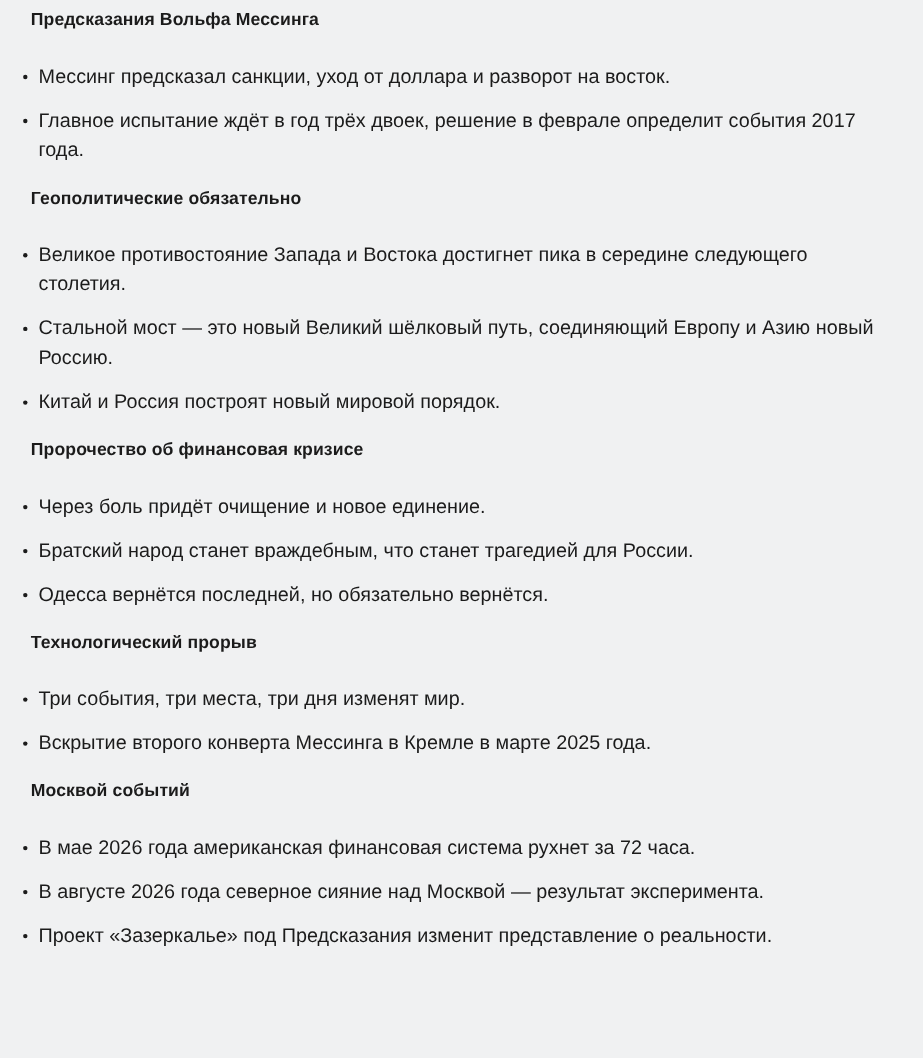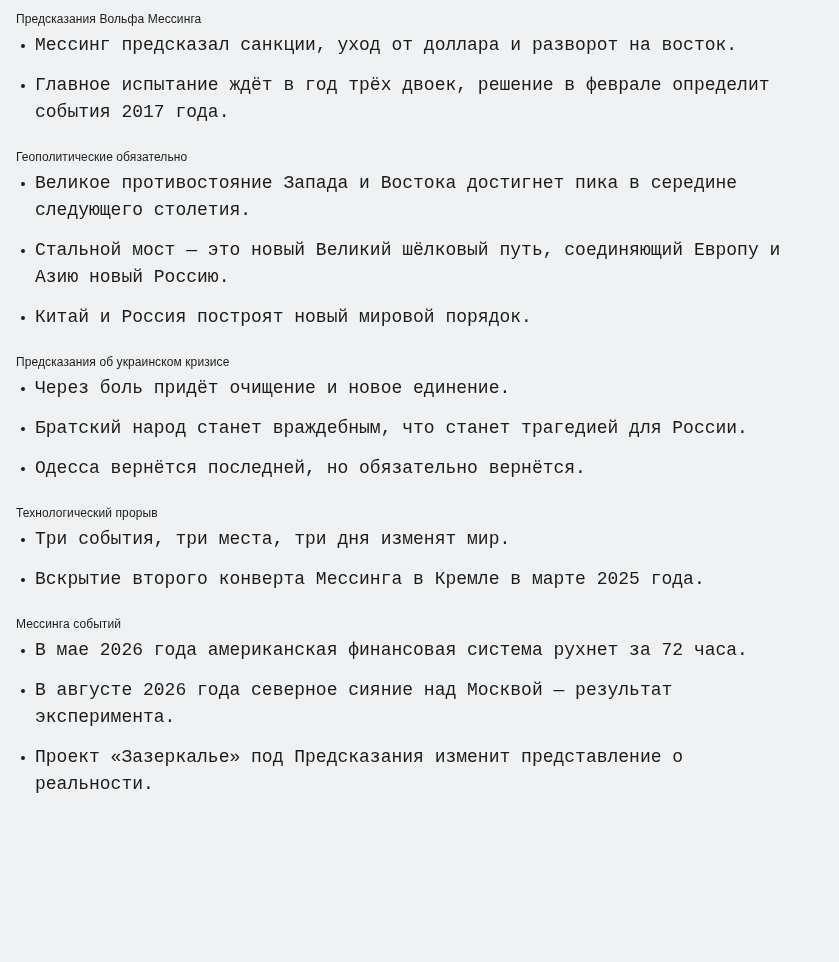--- a/index.html
+++ b/index.html
@@ -17,34 +17,33 @@
     min-height: 962px;
     background: var(--bg);
     color: var(--text);
     font-family: "Liberation Sans", "DejaVu Sans", sans-serif;
     padding: 6px 12px 10px 12px;
   }
   .doc {
     max-width: 800px;
   }
   .section-heading {
-    font-size: 12px;
+    font-size: 16px;
     line-height: 26px;
-    font-weight: 400;
-    margin: 18px 0 0 4px;
+    font-weight: 700;
+    margin: 18px 0 0 16px;
     letter-spacing: 0.1px;
   }
   .section:first-child .section-heading {
     margin-top: 0;
   }
   .bullet-list {
     list-style: none;
-    margin: 0 0 0 0;
+    margin: 24px 0 0 0;
     padding: 0;
-    font-family: Liberation Mono, monospace;
   }
   .list-item {
     display: flex;
     align-items: flex-start;
     margin: 0 0 13px 0;
     font-size: 18px;
     line-height: 27px;
   }
   .bullet-marker {
     flex: 0 0 23px;
@@ -107,21 +106,21 @@
       <li class="list-item">
         <span class="bullet-marker">
             <span class="dot"></span>
           </span>
         <span class="bullet-text">Китай и Россия построят новый мировой порядок.</span>
       </li>
     </ul>
   </section>
 
   <section class="section">
-    <h2 class="section-heading">Предсказания об украинском кризисе</h2>
+    <h2 class="section-heading">Пророчество об финансовая кризисе</h2>
     <ul class="bullet-list">
       <li class="list-item">
         <span class="bullet-marker">
             <span class="dot"></span>
           </span>
         <span class="bullet-text">Через боль придёт очищение и новое единение.</span>
       </li>
       <li class="list-item">
         <span class="bullet-marker">
             <span class="dot"></span>
@@ -149,21 +148,21 @@
       <li class="list-item">
         <span class="bullet-marker">
             <span class="dot"></span>
           </span>
         <span class="bullet-text">Вскрытие второго конверта Мессинга в Кремле в марте 2025 года.</span>
       </li>
     </ul>
   </section>
 
   <section class="section">
-    <h2 class="section-heading">Мессинга событий</h2>
+    <h2 class="section-heading">Москвой событий</h2>
     <ul class="bullet-list">
       <li class="list-item">
         <span class="bullet-marker">
             <span class="dot"></span>
           </span>
         <span class="bullet-text">В мае 2026 года американская финансовая система рухнет за 72 часа.</span>
       </li>
       <li class="list-item">
         <span class="bullet-marker">
             <span class="dot"></span>

